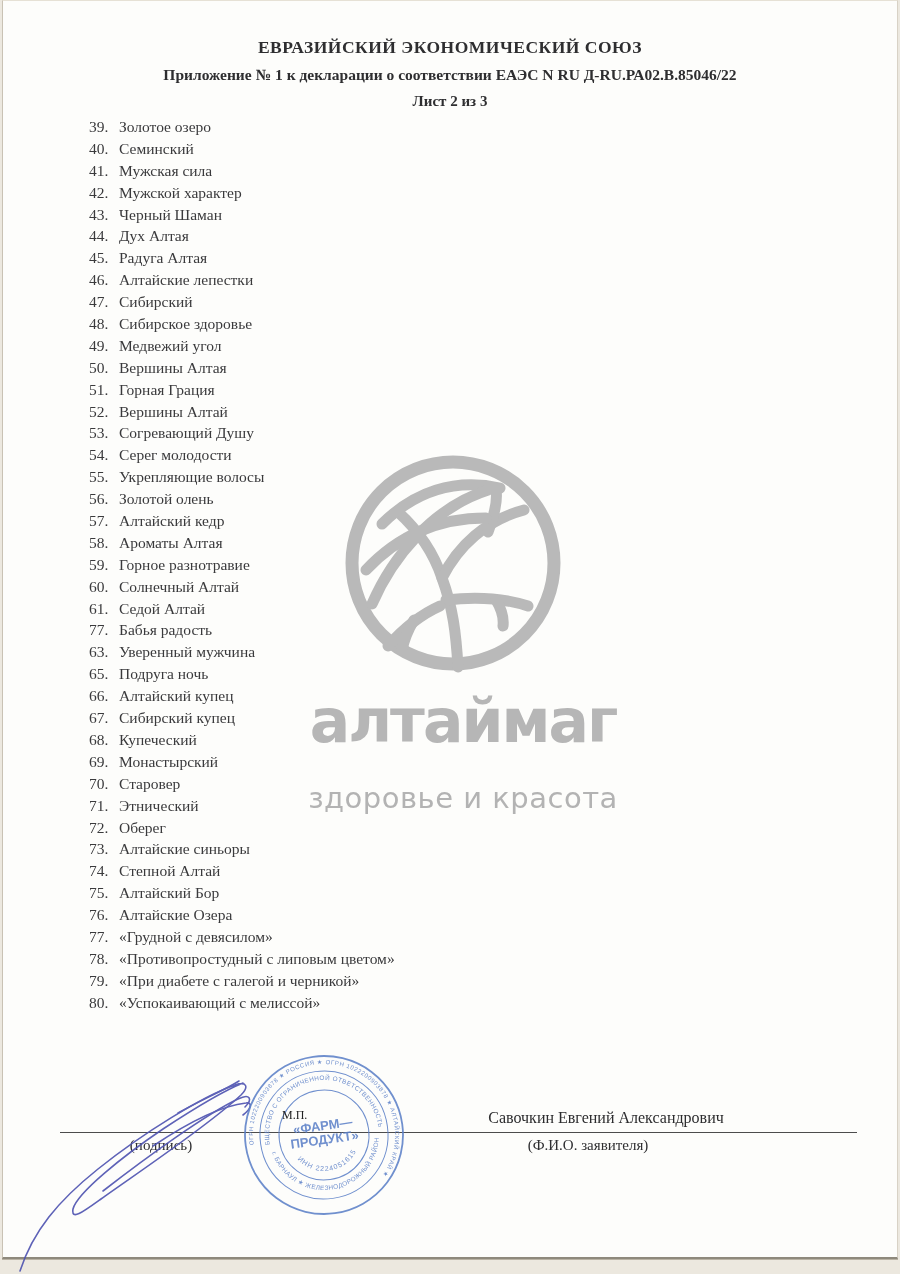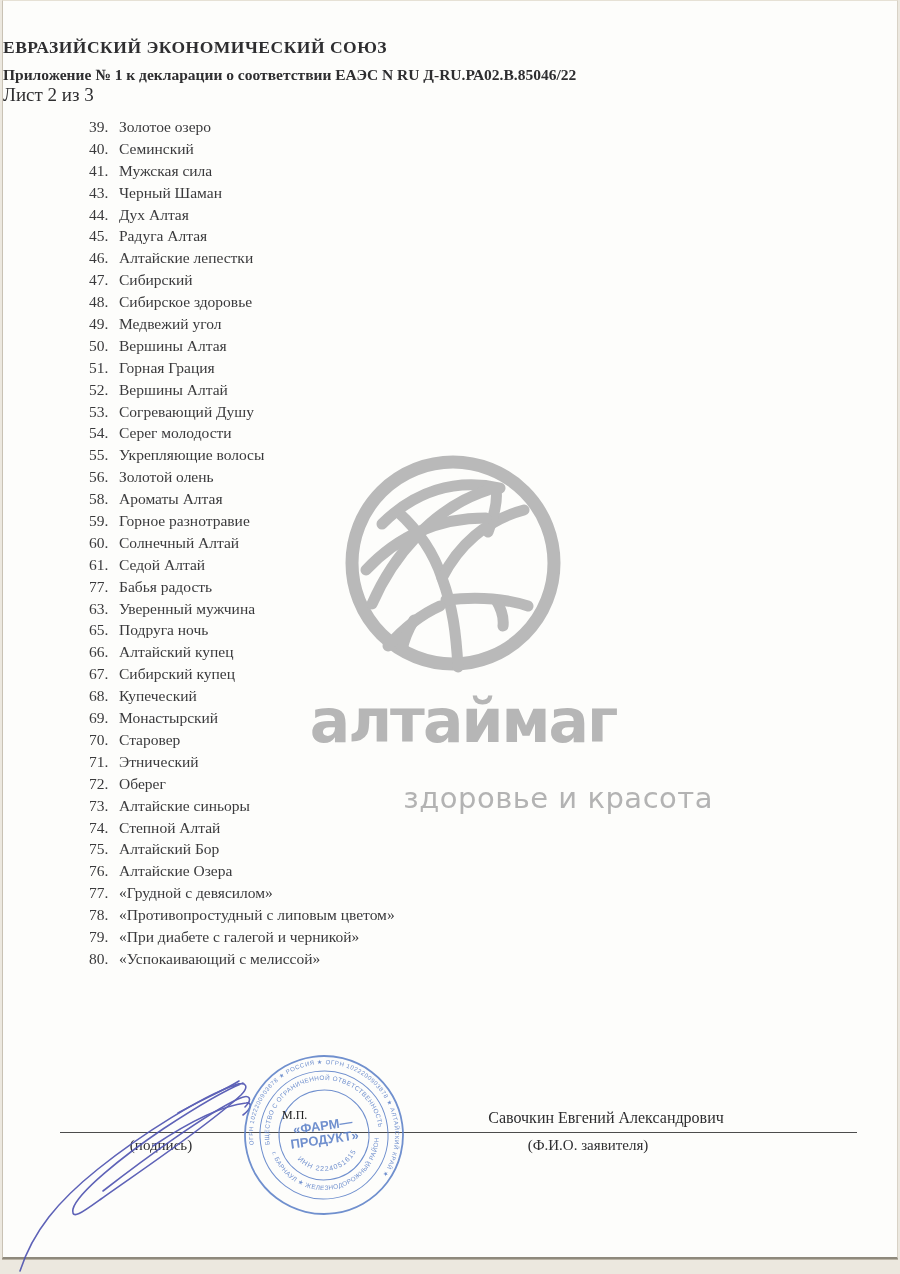--- a/index.html
+++ b/index.html
@@ -12,42 +12,42 @@
   .page{
     position:absolute;left:2px;top:0;width:894px;height:1256px;
     background:#fdfdfb;
     border-left:1px solid #c9c2b4;
     border-right:1px solid #d8d2c6;
     border-top:1px solid #e6e1d5;
     border-bottom:2px solid #8e897c;
     box-shadow:0 1px 0 #b9b2a3;
   }
   .header{
-    position:absolute;top:36px;left:0;width:894px;text-align:left;
+    position:absolute;top:36px;left:0;width:894px;text-align:center;
     color:#2e2e30;
   }
   .header .h1{font-size:17.5px;font-weight:bold;letter-spacing:.5px;}
   .header .h2{font-size:15.5px;font-weight:bold;margin-top:8px;}
-  .header .h3{font-size:19px;font-weight:normal;}
+  .header .h3{font-size:15px;font-weight:bold;margin-top:9px;}
   .product-list{
     position:absolute;left:86px;top:115px;width:520px;
     font-size:15.5px;color:#3a3a3c;
   }
   .product-row{height:21.9px;line-height:21.9px;white-space:nowrap;display:flex;align-items:center;}
   .product-num{width:30px;flex:0 0 30px;}
   .watermark{position:absolute;color:#b8b8b8;}
   .wm-logo{left:335px;top:447px;width:230px;height:230px;}
   .wm-brand{
     left:210px;top:672px;width:500px;text-align:center;
     font-family:"DejaVu Sans","Liberation Sans",sans-serif;
     font-weight:bold;font-size:60px;line-height:96px;letter-spacing:-2px;
     color:#b6b6b6;
   }
   .wm-tagline{
-    left:210px;top:780px;width:500px;text-align:right;
+    left:210px;top:780px;width:500px;text-align:center;
     font-family:"DejaVu Sans","Liberation Sans",sans-serif;
     font-size:29px;color:#b3b3b3;letter-spacing:.5px;
   }
   .sig-line{
     position:absolute;left:57px;top:1131px;width:797px;height:1px;
     background:#4c4c4c;
   }
   .mp-label{
     position:absolute;left:279px;top:1107px;font-size:12px;color:#222;z-index:5;
   }
@@ -101,20 +101,24 @@
       </div>
       <div class="product-row">
         <span class="product-num">40.</span>
         <span>Семинский</span>
       </div>
       <div class="product-row">
         <span class="product-num">41.</span>
         <span>Мужская сила</span>
       </div>
       <div class="product-row">
+        <span class="product-num">42.</span>
+        <span>Мужской характер</span>
+      </div>
+      <div class="product-row">
         <span class="product-num">43.</span>
         <span>Черный Шаман</span>
       </div>
       <div class="product-row">
         <span class="product-num">44.</span>
         <span>Дух Алтая</span>
       </div>
       <div class="product-row">
         <span class="product-num">45.</span>
         <span>Радуга Алтая</span>
@@ -155,20 +159,24 @@
         <span class="product-num">54.</span>
         <span>Серег молодости</span>
       </div>
       <div class="product-row">
         <span class="product-num">55.</span>
         <span>Укрепляющие волосы</span>
       </div>
       <div class="product-row">
         <span class="product-num">56.</span>
         <span>Золотой олень</span>
+      </div>
+      <div class="product-row">
+        <span class="product-num">57.</span>
+        <span>Алтайский кедр</span>
       </div>
       <div class="product-row">
         <span class="product-num">58.</span>
         <span>Ароматы Алтая</span>
       </div>
       <div class="product-row">
         <span class="product-num">59.</span>
         <span>Горное разнотравие</span>
       </div>
       <div class="product-row">

